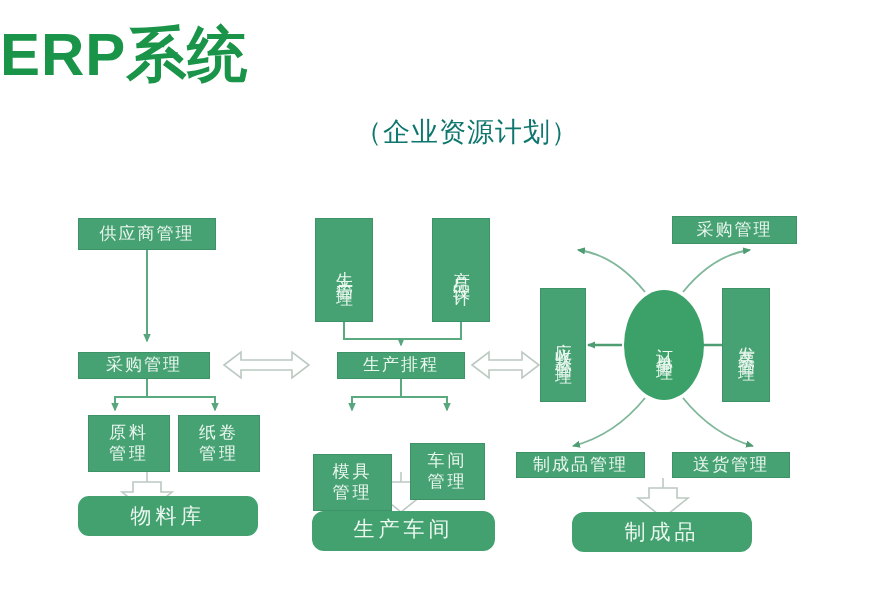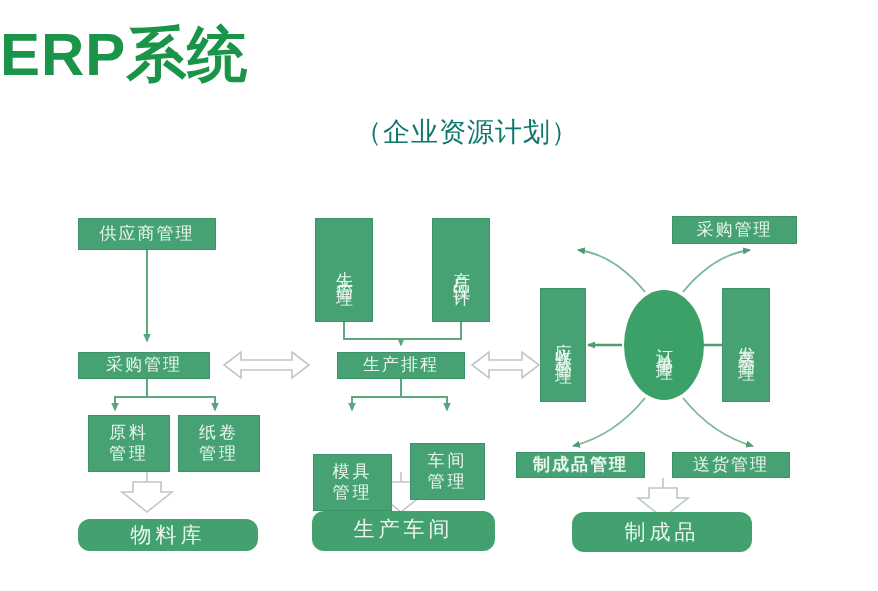--- a/index.html
+++ b/index.html
@@ -148,21 +148,21 @@
   <div class="node two-line" style="left:88px; top:415px; width:82px; height:57px;font-family:Liberation Serif, serif;">
     <span>原料
 管理</span>
   </div>
 
   <div class="node two-line" style="left:178px; top:415px; width:82px; height:57px;">
     <span>纸卷
 管理</span>
   </div>
 
-  <div class="node rounded" style="left:78px; top:519px; width:180px; height:32px;">
+  <div class="node rounded" style="left:78px; top:496px; width:180px; height:40px;border-radius:11px;">
     <span>物料库</span>
   </div>
 
   <div class="node vertical" style="left:315px; top:218px; width:58px; height:104px;">
     <span>生产管理</span>
   </div>
 
   <div class="node vertical" style="left:432px; top:218px; width:58px; height:104px;">
     <span>产品设计</span>
   </div>
@@ -195,21 +195,21 @@
   </div>
 
   <div class="node ellipse" style="left:624px; top:290px; width:80px; height:110px;">
     <span>订单管理</span>
   </div>
 
   <div class="node vertical" style="left:722px; top:288px; width:48px; height:114px;">
     <span>发票管理</span>
   </div>
 
-  <div class="node" style="left:516px; top:452px; width:129px; height:26px;font-weight:bold;">
+  <div class="node" style="left:516px; top:452px; width:129px; height:26px;">
     <span>制成品管理</span>
   </div>
 
   <div class="node" style="left:672px; top:452px; width:118px; height:26px;">
     <span>送货管理</span>
   </div>
 
   <div class="node rounded" style="left:572px; top:512px; width:180px; height:40px;">
     <span>制成品</span>
   </div>

